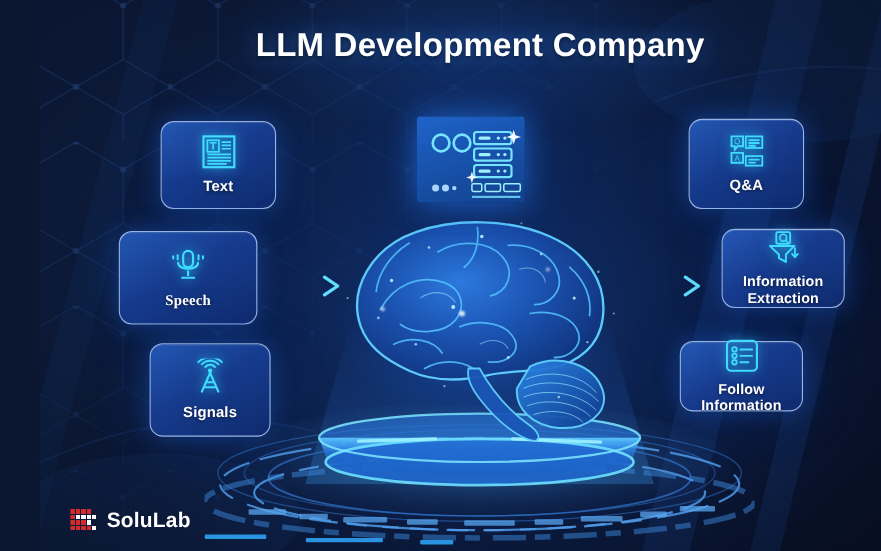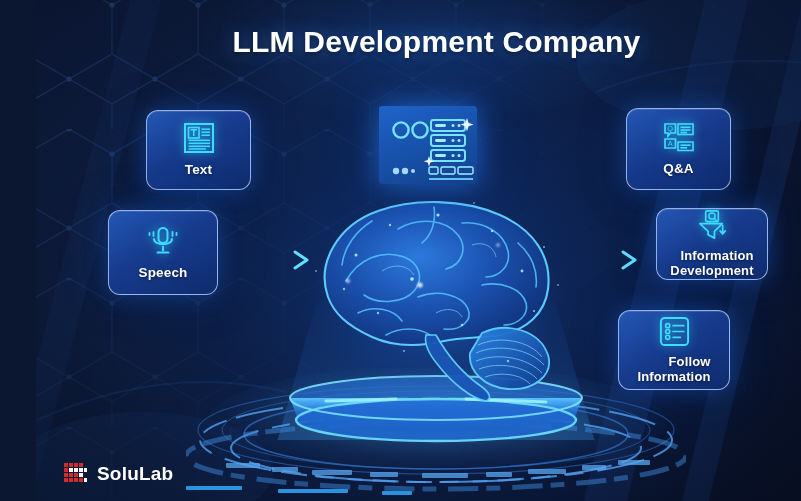--- a/index.html
+++ b/index.html
@@ -43,31 +43,31 @@
     box-shadow:
       0 0 22px rgba(24,90,200,.45),
       0 0 48px rgba(16,60,160,.25),
       inset 0 1px 0 rgba(255,255,255,.12);
     display:flex;flex-direction:column;align-items:center;justify-content:center;
     padding:9px 6px 10px;
   }
   .card .ic{display:block;line-height:0;filter:drop-shadow(0 0 5px rgba(40,220,255,.75));}
   .card .lbl{
     margin-top:7px;color:#ffffff;font-size:13.5px;font-weight:bold;
-    text-align:right;line-height:1.14;letter-spacing:.15px;
+    text-align:center;line-height:1.14;letter-spacing:.15px;
     text-shadow:0 1px 3px rgba(0,0,0,.5);
   }
   .card.two-line .lbl{font-size:13px;}
 
   #card-text{left:110px;top:110px;width:105px;height:80px;}
-  #card-speech{left:72px;top:210px;width:110px;height:85px;}
+  #card-speech{left:72px;top:210px;width:126px;height:85px;font-family:Liberation Serif, serif;}
   #card-signals{left:100px;top:312px;width:110px;height:85px;}
   #card-qa{left:590px;top:108px;width:105px;height:82px;}
   #card-info{left:620px;top:208px;width:112px;height:72px;}
-  #card-follow{left:582px;top:310px;width:112px;height:80px;}
+  #card-follow{left:582px;top:310px;width:112px;height:64px;}
 
   
   .arrow{position:absolute;z-index:24;height:22px;pointer-events:none;}
   #arrow-left{left:205px;top:249px;width:80px;}
   #arrow-right{left:533px;top:249px;width:80px;}
 
   
   #screen-panel{
     position:absolute;left:343px;top:106px;width:98px;height:78px;z-index:22;
     border-radius:3px;
@@ -385,20 +385,37 @@
           <path d="M7.5 8 L7.5 12"></path>
             <path d="M26.5 8 L26.5 12"></path>
           <path d="M3.5 9 L3.5 11"></path>
             <path d="M30.5 9 L30.5 11"></path>
         </g>
       </svg>
     </span>
     <span class="lbl">Speech</span>
   </div>
 
+  <div class="card" id="card-signals">
+    <span class="ic">
+      <svg width="34" height="34" viewBox="0 0 34 34">
+
+        <path d="M17 13 L9.5 30 M17 13 L24.5 30" fill="none" stroke="#3fdcff" stroke-width="2" stroke-linecap="round"></path>
+        <path d="M13.3 21.5 H20.7 M11.6 26 H22.4" stroke="#3fdcff" stroke-width="1.7" stroke-linecap="round"></path>
+        <circle cx="17" cy="11" r="2" fill="#3fdcff"></circle>
+
+        <g fill="none" stroke="#3fdcff" stroke-width="1.8" stroke-linecap="round">
+          <path d="M12.6 7.6 A 6 6 0 0 1 21.4 7.6"></path>
+          <path d="M9.4 5.2 A 10.5 10.5 0 0 1 24.6 5.2"></path>
+          <path d="M6.3 3.2 A 15 15 0 0 1 27.7 3.2"></path>
+        </g>
+      </svg>
+    </span>
+    <span class="lbl">Signals</span>
+  </div>
 
   <div class="card" id="card-qa">
     <span class="ic">
       <svg width="34" height="34" viewBox="0 0 34 34">
 
         <path d="M3 4 H13.5 V13 H8.5 L6 16 V13 H3 Z" fill="none" stroke="#3fdcff" stroke-width="1.7"></path>
         <text x="8.2" y="11" font-size="7.4" fill="#3fdcff" text-anchor="middle" font-family="Liberation Sans, sans-serif">Q</text>
         <g stroke="#3fdcff" stroke-width="1.6">
           <rect x="16" y="4" width="15" height="10.5" fill="none"></rect>
           <path d="M18.5 7.3 H28.5"></path>
@@ -427,21 +444,21 @@
         <path d="M18.8 9.6 L21.2 12" stroke="#3fdcff" stroke-width="1.5" stroke-linecap="round"></path>
 
         <path d="M4 15 H27 L19 23 V30 L12.5 26.5 V23 Z" fill="none" stroke="#3fdcff" stroke-width="1.8" stroke-linejoin="round"></path>
 
         <path d="M27.5 17 V25" stroke="#3fdcff" stroke-width="1.7" stroke-linecap="round"></path>
         <path d="M24.8 22.5 L27.5 25.6 L30.2 22.5" fill="none" stroke="#3fdcff" stroke-width="1.7" stroke-linecap="round" stroke-linejoin="round"></path>
       </svg>
     </span>
     <span class="lbl">
       <span>Information</span><br>
-      <span>Development</span>
+      <span>Extraction</span>
     </span>
   </div>
 
   <div class="card two-line" id="card-follow">
     <span class="ic">
       <svg width="33" height="33" viewBox="0 0 34 34">
         <rect x="3" y="3" width="28" height="28" rx="4" fill="none" stroke="#3fdcff" stroke-width="2"></rect>
         <g fill="none" stroke="#3fdcff" stroke-width="1.7">
           <circle cx="10" cy="11" r="2.1"></circle>
             <circle cx="10" cy="17" r="2.1"></circle>

